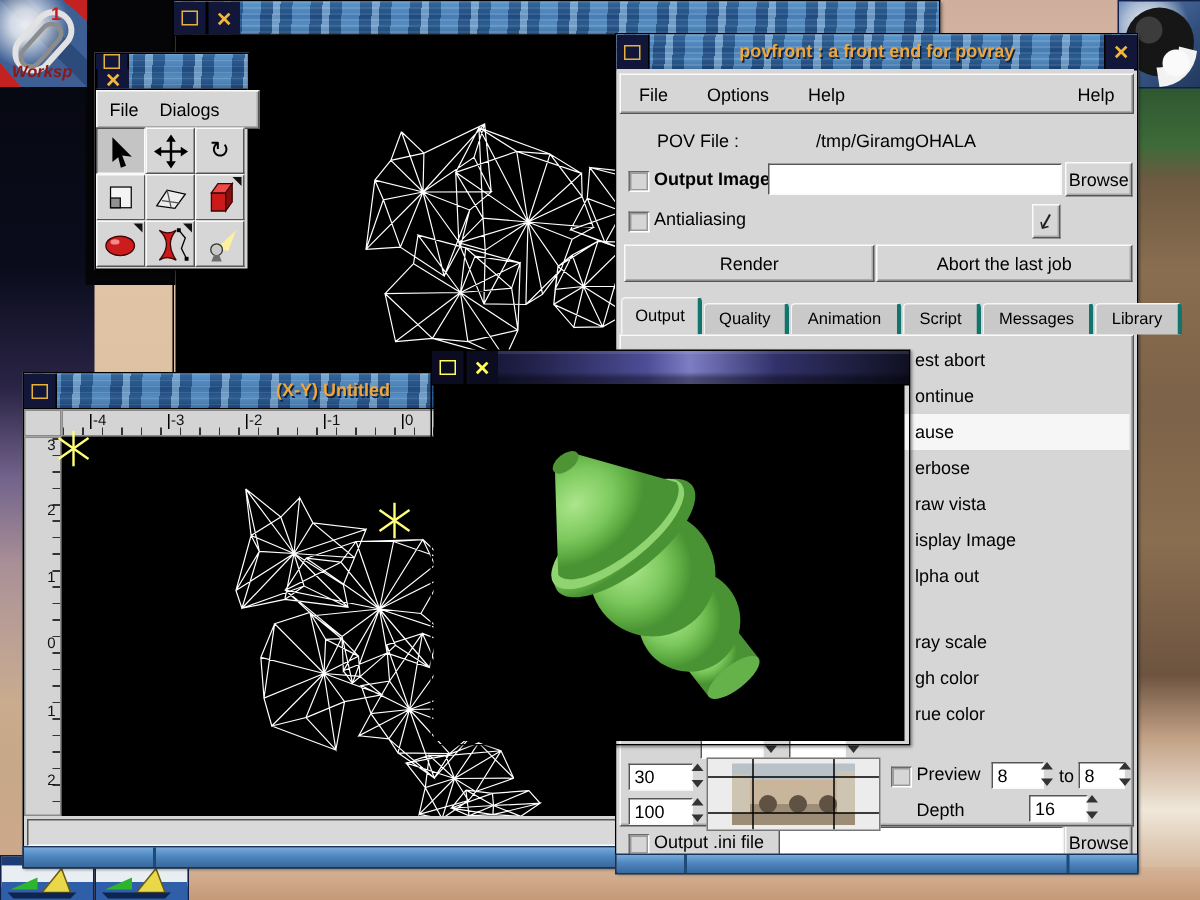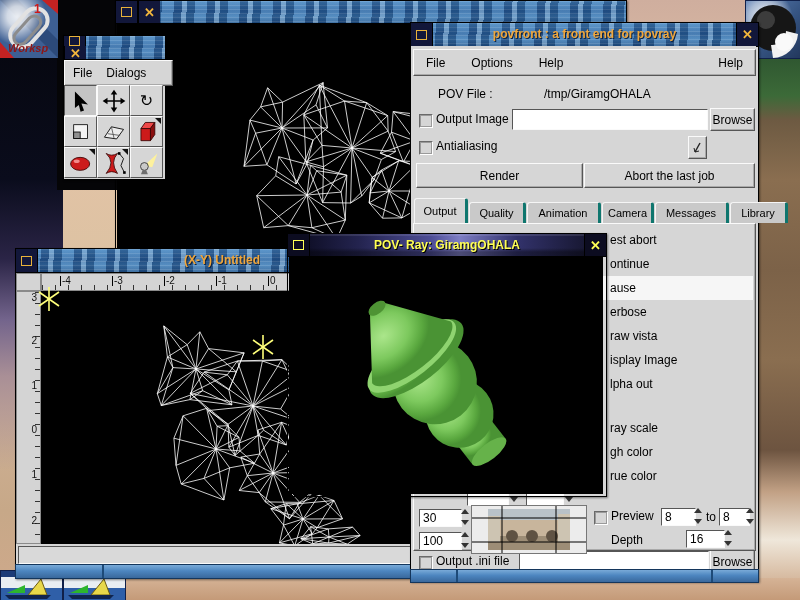--- a/index.html
+++ b/index.html
@@ -311,41 +311,41 @@
         <span class="menu-item">File</span>
         <span class="menu-item">Options</span>
         <span class="menu-item">Help</span>
         <span class="menu-item" style="margin-left:auto;">Help</span>
       </div>
 
       <span class="abs lbl" style="left:27px;top:41px;">POV File :</span>
       <span class="abs lbl" style="left:133px;top:41px;">/tmp/GiramgOHALA</span>
 
       <span class="abs checkbox" style="left:8px;top:68px;"></span>
-      <span class="abs lbl" style="left:25px;top:66px;">Output Image</span>
+      <span class="abs lbl" style="left:25px;top:66px;font-weight:bold;">Output Image</span>
       <div class="abs sunken" style="left:101px;top:63px;width:194px;height:19px;"><span></span></div>
       <div class="abs raised btn" style="left:299px;top:62px;width:43px;height:21px;">Browse</div>
 
       <span class="abs checkbox" style="left:8px;top:95px;"></span>
       <span class="abs lbl" style="left:25px;top:93px;">Antialiasing</span>
       <div class="abs raised btn" style="left:277px;top:90px;width:17px;height:21px;">
         <svg width="9" height="11">
             <path d="M7 1 L2 10" stroke="#222" stroke-width="1.4"></path>
             <path d="M1 6 L2 10 L6 9" fill="none" stroke="#222"></path>
           </svg>
       </div>
 
       <div class="abs raised btn" style="left:173px;top:117px;width:169px;height:23px;">Abort the last job</div>
       <div class="abs raised btn" style="left:5px;top:117px;width:165px;height:23px;">Render</div>
 
       <div class="tabs" style="left:3px;top:151px;height:26px;">
         <span class="tab active" style="width:40px;">Output</span>
         <span class="tab" style="width:43px;">Quality</span>
         <span class="tab" style="width:60px;">Animation</span>
-        <span class="tab" style="width:38px;">Camera</span>
+        <span class="tab" style="width:38px;">Script</span>
         <span class="tab" style="width:60px;">Messages</span>
         <span class="tab" style="width:44px;">Library</span>
       </div>
 
       <div class="abs raised" style="left:2px;top:177px;width:341px;height:326px;z-index:2;">
         <div class="opt-row" style="top:4px;">
             <span class="lbl">est abort</span>
           </div>
         <div class="opt-row" style="top:28px;">
             <span class="lbl">ontinue</span>
@@ -447,21 +447,20 @@
       <span class="notch" style="left:45px;"></span>
       <span class="notch" style="left:300px;"></span>
     </div>
   </div>
 
   <div class="win" style="left:287px;top:233px;width:318px;height:262px;z-index:7;">
     <div class="tb tb-dark">
       <span class="tb-min" style="background:#0c0c20;">
           <i class="minisq" style="border-color:#ffff55;"></i>
         </span>
-      <span class="tb-title">POV- Ray: GiramgOHALA</span>
       <span class="tb-close" style="background:#0c0c20;color:#ffff55;">
           <span>✕</span>
         </span>
     </div>
     <div class="canvas" style="left:1px;top:22px;width:314px;height:238px;">
       <svg width="314" height="238" viewBox="0 0 314 238">
         <defs>
           <radialGradient id="gr" cx="38%" cy="35%">
             <stop offset="0%" stop-color="#abe68b"></stop>
               <stop offset="55%" stop-color="#7dc95e"></stop>

